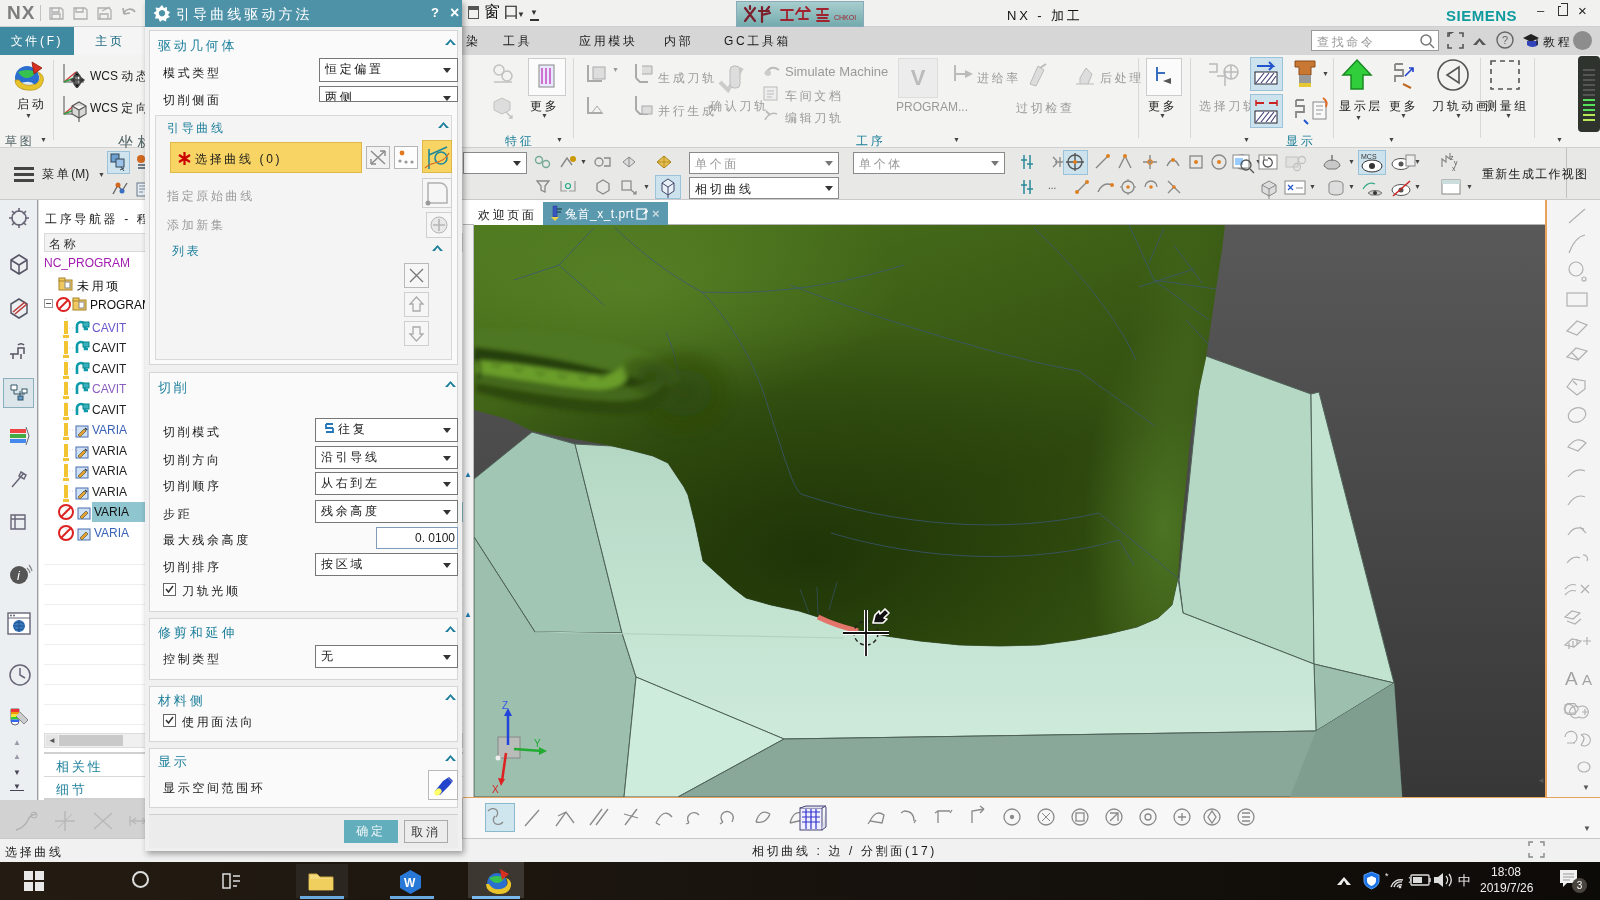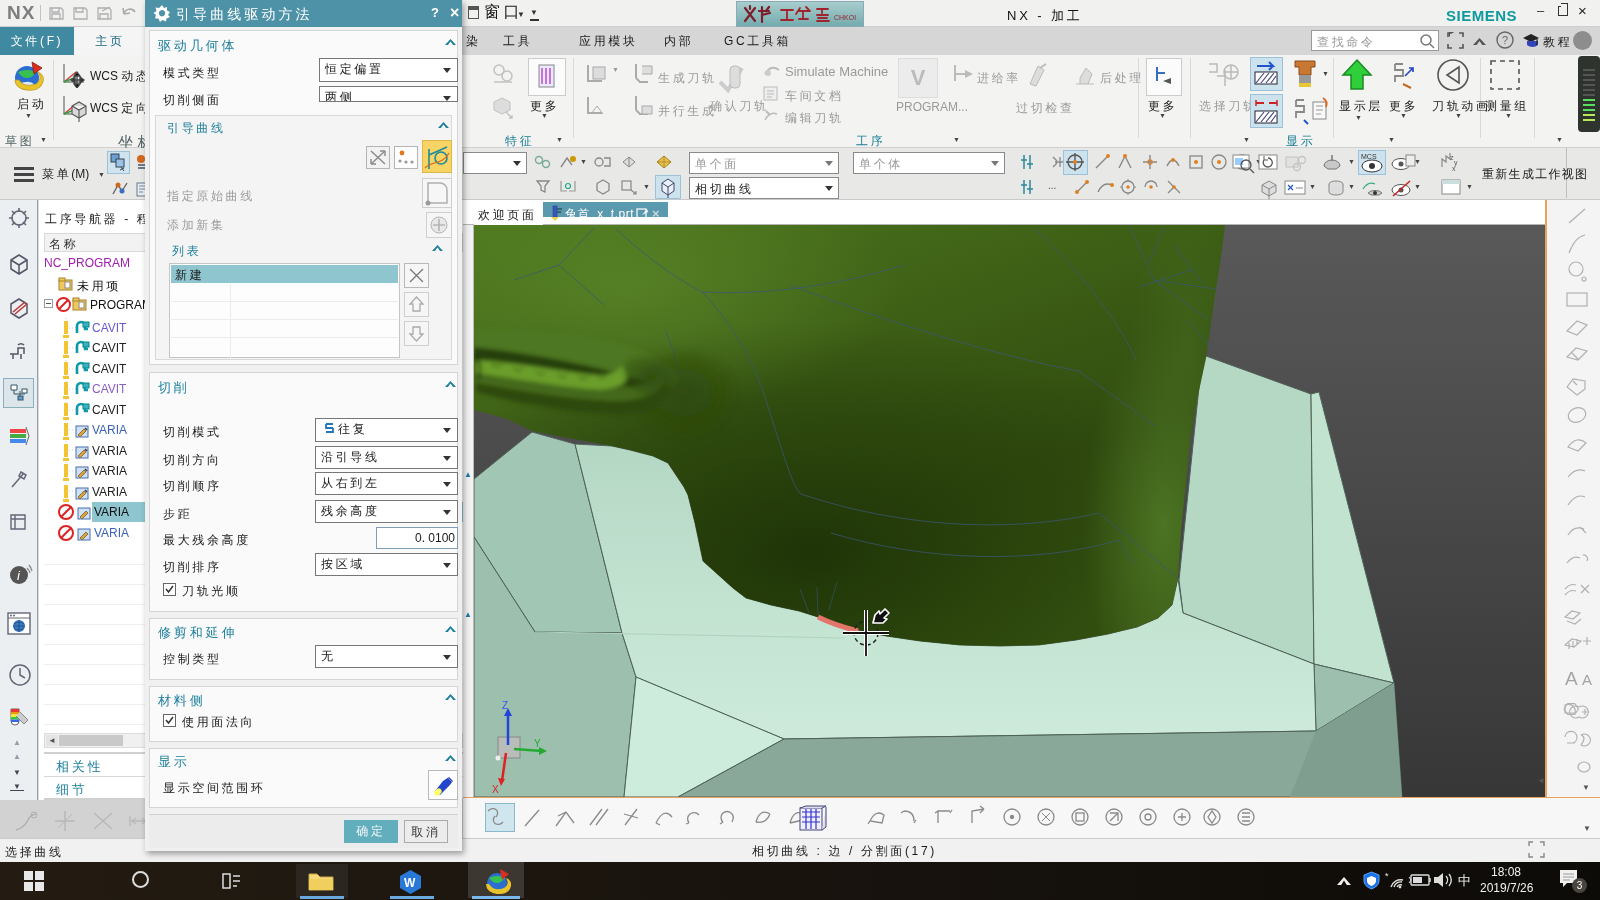--- a/index.html
+++ b/index.html
@@ -756,21 +756,21 @@
         <path d="M6 5 L24 21 M24 5 L6 21" stroke="#999" stroke-width="1.5"></path>
       </svg>
 <svg class="abs" style="left:124px;top:808px;z-index:6" width="30" height="26" opacity=".45">
         <path d="M6 13 h18 M6 8 v10 M24 8 v10 M12 10 l-4 3 4 3 M18 10 l4 3 -4 3" fill="none" stroke="#999" stroke-width="1.3"></path>
       </svg>
 </div>
 
 <div class="abs" style="left:463px;top:200px;width:1082px;height:25px;background:#fff;border-bottom:1px solid #b5b5b5"></div>
 <div id="tabbar">
  <div class="abs cn" style="left:474px;top:203px;width:69px;height:22px;background:#fff;font-size:12px;padding:4px 0 0 4px">欢迎页面</div>
- <div class="abs" style="left:543px;top:202px;width:125px;height:15px;background:#5b99ae">
+ <div class="abs" style="left:543px;top:202px;width:125px;height:23px;background:#5b99ae">
    <svg style="position:absolute;left:5px;top:3px" width="14" height="16">
           <rect x="5" y="1" width="4" height="11" fill="#3a57c0" stroke="#223a90" stroke-width=".5"></rect>
           <path d="M3 12 L7 16 L11 12" fill="#e8d44c"></path>
           <path d="M9 4 h5 M9 7 h4" stroke="#133" stroke-width="1.2"></path>
         </svg>
    <span style="position:absolute;left:22px;top:4px;color:#fff;font-size:12px;letter-spacing:.5px">兔首_x_t.prt</span>
    <svg style="position:absolute;left:93px;top:5px" width="13" height="13">
           <rect x="1" y="2" width="9" height="10" fill="none" stroke="#fff" stroke-width="1.2"></rect>
           <path d="M6 8 L11 2 l1 3" fill="#fff"></path>
         </svg>
@@ -1078,20 +1078,26 @@
  <div class="abs teal cn" style="left:13px;top:37px;font-size:13px">驱动几何体</div>
  <div class="abs chev" style="left:300px;top:39px"></div>
  <div class="abs cn" style="left:18px;top:65px;font-size:12px">模式类型</div>
  <div class="dd abs" style="left:174px;top:58px;width:139px;height:24px"><span class="cn">恒定偏置</span></div>
  <div class="abs cn" style="left:18px;top:92px;font-size:12px">切削侧面</div>
  <div class="dd abs" style="left:174px;top:86px;width:139px;height:16px"><span class="cn">两侧</span></div>
 
  <div class="abs" style="left:10px;top:115px;width:297px;height:245px;background:#f4f4f4;border:1px solid #d9d9d9"></div>
  <div class="abs teal cn" style="left:22px;top:120px;font-size:12px">引导曲线</div>
  <div class="abs chev" style="left:293px;top:122px"></div>
+ <div class="abs" style="left:25px;top:142px;width:192px;height:31px;background:#f7d464;border:1px solid #e0b84a">
+   <svg style="position:absolute;left:6px;top:8px" width="15" height="15">
+          <path d="M7.5 1 V14 M2 4 L13 11 M13 4 L2 11" stroke="#c00" stroke-width="2.2"></path>
+        </svg>
+   <span class="cn" style="position:absolute;left:24px;top:8px;font-size:12px">选择曲线 (0)</span>
+ </div>
  <div class="abs" style="left:221px;top:146px;width:24px;height:23px;background:#f2f2f2;border:1px solid #b5b5b5">
    <svg width="22" height="21">
           <path d="M4 17 L18 4 M4 4 L18 17" stroke="#8a8a8a" stroke-width="1.4"></path>
           <path d="M4 17 l0 -5 M4 17 l5 0 M18 4 l-5 0 M18 4 l0 5" stroke="#8a8a8a" stroke-width="1.4"></path>
         </svg>
  </div>
  <div class="abs" style="left:249px;top:146px;width:24px;height:23px;background:#fdfdfd;border:1px solid #b5b5b5">
    <svg width="22" height="21">
           <circle cx="7" cy="6" r="2.4" fill="#e07820"></circle>
           <circle cx="5" cy="14" r="1.6" fill="#999"></circle>
@@ -1115,29 +1121,20 @@
  </div>
  <div class="abs cn" style="left:22px;top:217px;font-size:12px;color:#9b9b9b">添加新集</div>
  <div class="abs" style="left:281px;top:212px;width:26px;height:26px;background:#f6f6f6;border:1px solid #cfcfcf">
    <svg width="24" height="24">
           <circle cx="12" cy="12" r="8" fill="#e8e8e8" stroke="#b5b5b5"></circle>
           <path d="M12 6 V18 M6 12 H18" stroke="#b5b5b5" stroke-width="1.6"></path>
         </svg>
  </div>
  <div class="abs teal cn" style="left:27px;top:243px;font-size:12px">列表</div>
  <div class="abs chev" style="left:287px;top:245px"></div>
- <div class="abs" style="left:24px;top:263px;width:231px;height:95px;background:#fdfdfd;border:1px solid #c5c5c5">
-   <div style="position:absolute;left:1px;top:1px;width:227px;height:18px;background:#8fc5cf">
-          <span class="cn" style="position:absolute;left:4px;top:2px;font-size:12px">新建</span>
-        </div>
-   <div style="position:absolute;left:1px;top:20px;width:227px;height:18px;border-bottom:1px solid #ececec"></div>
-   <div style="position:absolute;left:1px;top:38px;width:227px;height:18px;border-bottom:1px solid #ececec"></div>
-   <div style="position:absolute;left:1px;top:56px;width:227px;height:18px;border-bottom:1px solid #ececec"></div>
-   <div style="position:absolute;left:60px;top:20px;width:1px;height:74px;background:#ececec"></div>
- </div>
  <div class="abs" style="left:259px;top:263px;width:25px;height:25px;background:#f6f6f6;border:1px solid #b9b9b9">
    <svg width="23" height="23">
           <path d="M5 5 L18 18 M18 5 L5 18" stroke="#777" stroke-width="1.3"></path>
         </svg>
  </div>
  <div class="abs" style="left:259px;top:292px;width:25px;height:25px;background:#f6f6f6;border:1px solid #cfcfcf">
    <svg width="23" height="23">
           <path d="M11.5 4 L18 11 H15 V18 H8 V11 H5 Z" fill="none" stroke="#aaa" stroke-width="1.3"></path>
         </svg>
  </div>

